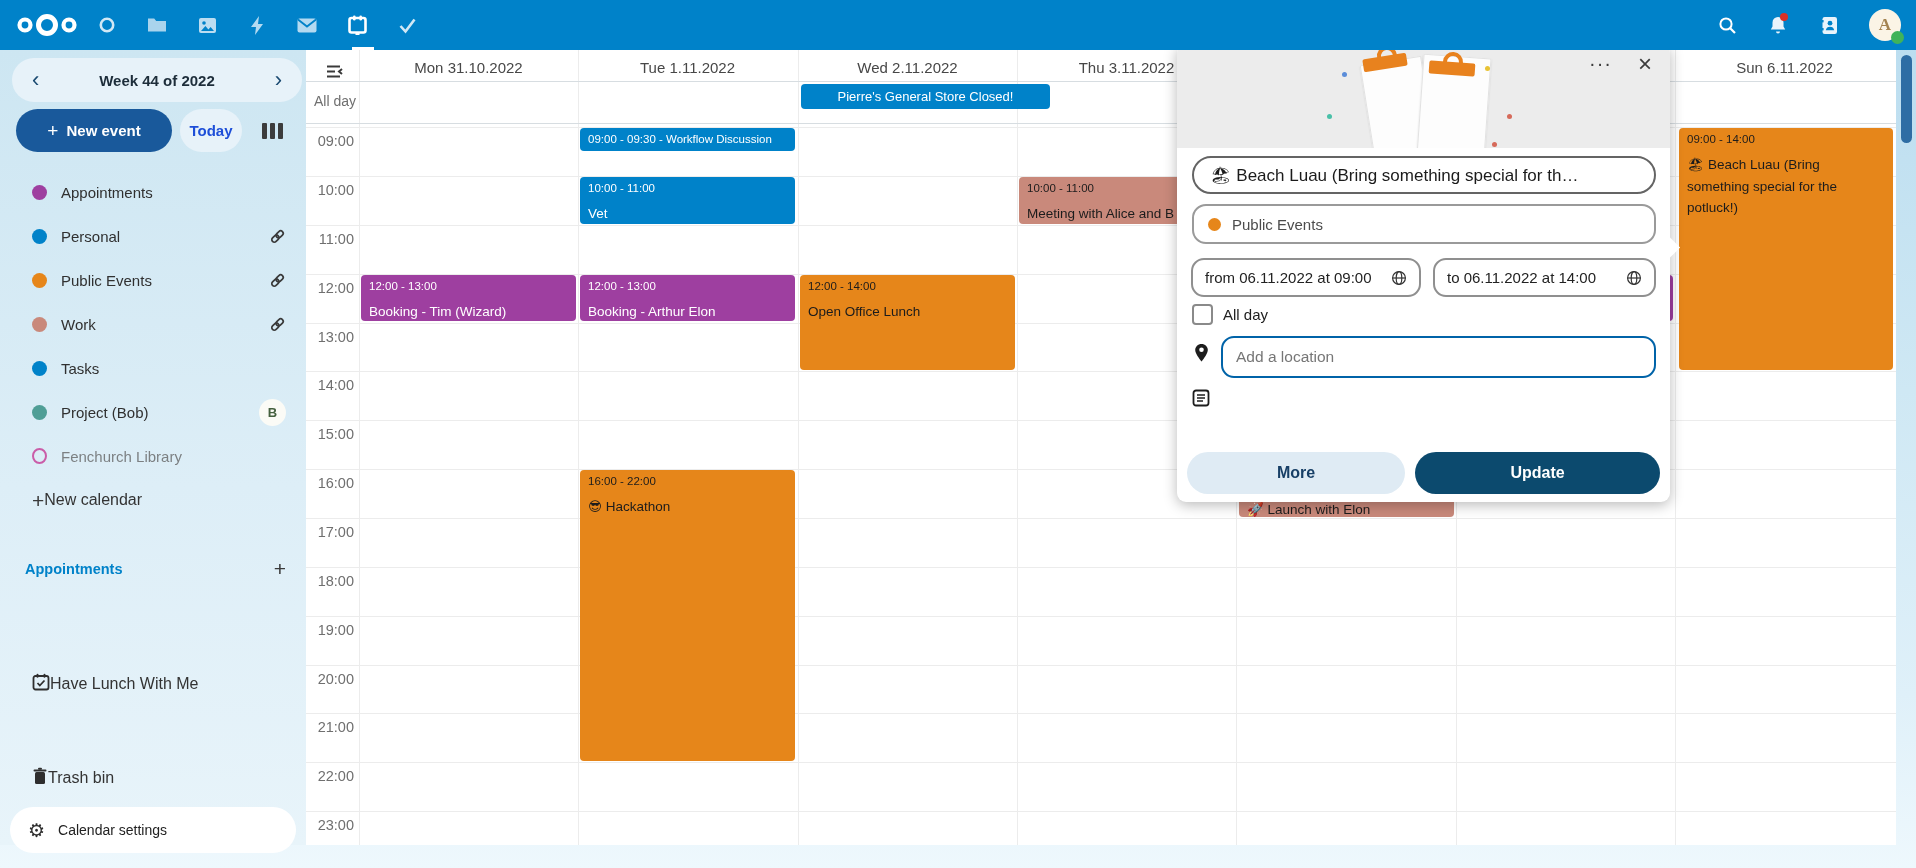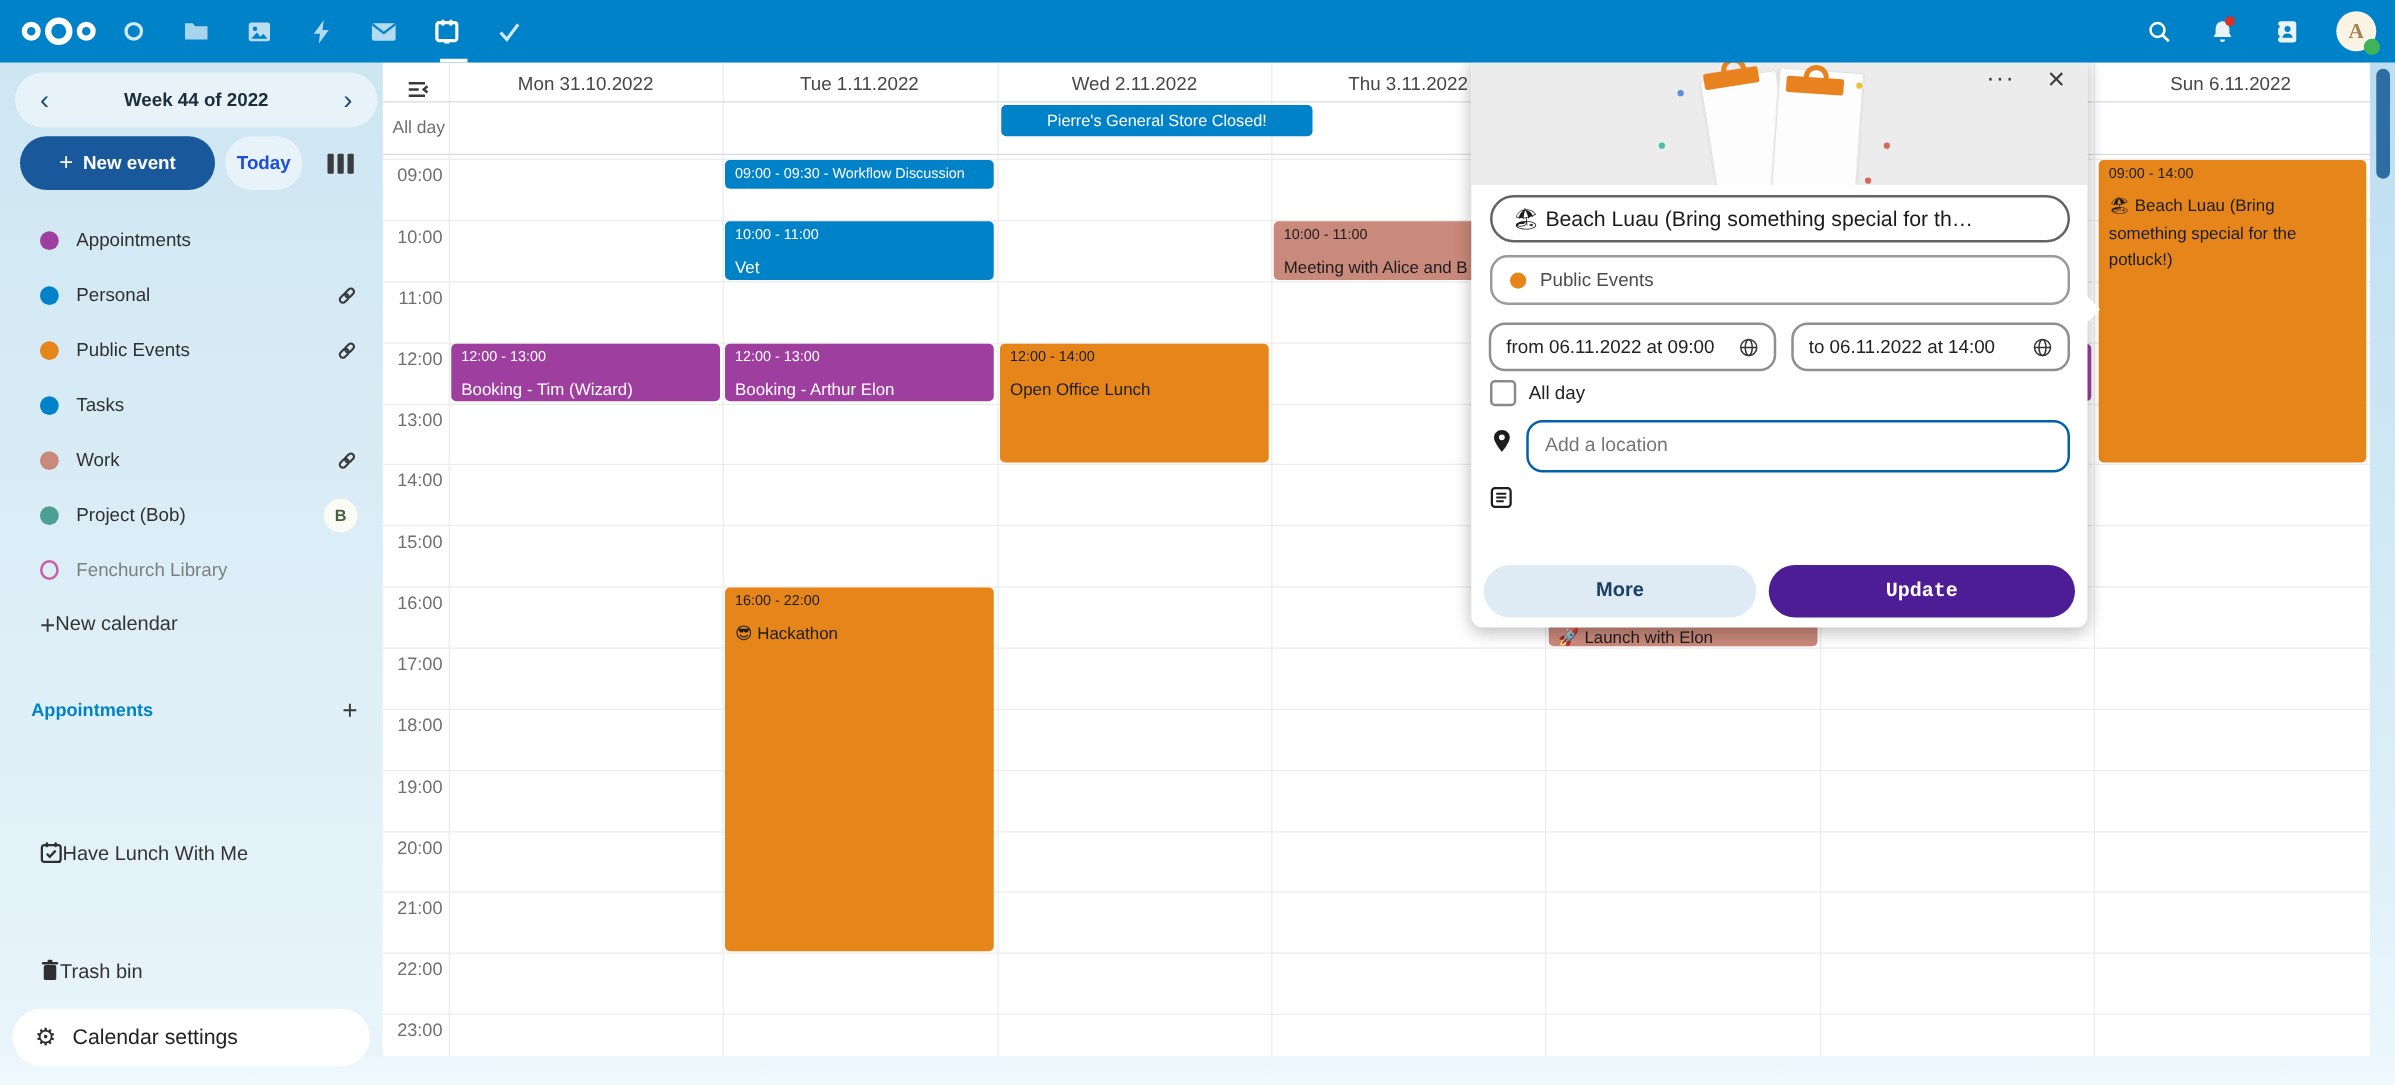--- a/index.html
+++ b/index.html
@@ -45,21 +45,21 @@
             display:flex;align-items:center;justify-content:center;}
   .side-row{display:flex;align-items:center;padding:0 20px 0 32px;height:44px;cursor:pointer;}
   .side-row .txt{font-size:16px;color:#333;}
   .plus{font-size:21px;color:#3a3a3a;line-height:1;}
   .sec-head{position:absolute;left:0;top:508px;width:306px;display:flex;align-items:center;padding:0 20px 0 25px;box-sizing:border-box;}
   .sec-head .t{font-size:14.5px;font-weight:bold;flex:1;}
   .lunch{position:absolute;left:0;top:612px;width:306px;}
   .trash{position:absolute;left:0;top:706px;width:306px;}
   .settings-pill{position:absolute;left:10px;top:757px;width:286px;height:46px;border-radius:23px;background:#fff;
                  display:flex;align-items:center;padding:0 18px;box-sizing:border-box;cursor:pointer;}
-  .settings-pill .txt{margin-left:13px;font-size:17px;color:#222;}
+  .settings-pill .txt{margin-left:13px;font-size:14px;color:#222;}
   .gear{font-size:19px;color:#2e2e2e;line-height:1;}
 
   
   .cal-area{position:absolute;left:306px;top:50px;width:1590px;height:795px;background:#fff;z-index:1;}
   .vline{position:absolute;top:0;bottom:0;width:1px;background:#ececec;}
   .hline{position:absolute;left:0;right:0;height:1px;background:#ececec;}
   .hline.sep{background:#d7dde1;}
   .day-head{position:absolute;top:6px;height:22px;display:flex;align-items:center;justify-content:center;
             font-size:15px;color:#474747;cursor:pointer;}
   .allday-lbl{position:absolute;left:0;top:43px;width:50px;text-align:right;font-size:14px;color:#6f6f6f;}
@@ -243,34 +243,34 @@
         <span class="trail">
           <svg width="17" height="17" viewBox="0 0 17 17">
               <g transform="rotate(-45 8.5 8.5)" fill="none" stroke="#3a3a3a" stroke-width="1.7">
           <rect x="1.5" y="6" width="8" height="5" rx="2.5"></rect>
                 <rect x="7.5" y="6" width="8" height="5" rx="2.5"></rect>
               </g>
             </svg>
         </span>
       </div>
       <div class="cal-item">
-        <span class="dot" style="background: rgb(0, 130, 201);"></span>
-        <span class="name">Tasks</span>
-      </div>
-      <div class="cal-item">
         <span class="dot" style="background: rgb(201, 137, 123);"></span>
         <span class="name">Work</span>
         <span class="trail">
           <svg width="17" height="17" viewBox="0 0 17 17">
               <g transform="rotate(-45 8.5 8.5)" fill="none" stroke="#3a3a3a" stroke-width="1.7">
           <rect x="1.5" y="6" width="8" height="5" rx="2.5"></rect>
                 <rect x="7.5" y="6" width="8" height="5" rx="2.5"></rect>
               </g>
             </svg>
         </span>
+      </div>
+      <div class="cal-item">
+        <span class="dot" style="background: rgb(0, 130, 201);"></span>
+        <span class="name">Tasks</span>
       </div>
       <div class="cal-item">
         <span class="dot" style="background: rgb(79, 158, 150);"></span>
         <span class="name">Project (Bob)</span>
         <span class="trail">
             <span class="b-avatar">B</span>
           </span>
       </div>
       <div class="cal-item" style="opacity:.75;">
         <span class="dot outline" style="border-color: rgb(196, 45, 142);"></span>
@@ -506,16 +506,16 @@
           <rect x="1.5" y="1.5" width="15" height="15" rx="2.5" fill="none" stroke="#1d1d1d" stroke-width="1.8"></rect>
       <g stroke="#1d1d1d" stroke-width="1.5">
             <line x1="5" y1="6" x2="13" y2="6"></line>
             <line x1="5" y1="9" x2="13" y2="9"></line>
             <line x1="5" y1="12" x2="11" y2="12"></line>
           </g>
         </svg>
     </span>
 
     <button class="more-btn">More</button>
-    <button class="update-btn" style="background: #4c1d95; font-family: Liberation Mono, monospace;">Update</button>
+    <button class="update-btn" style="background: #0c4a6e;">Update</button>
   </section>
 
 </div>
 
 </body></html>

